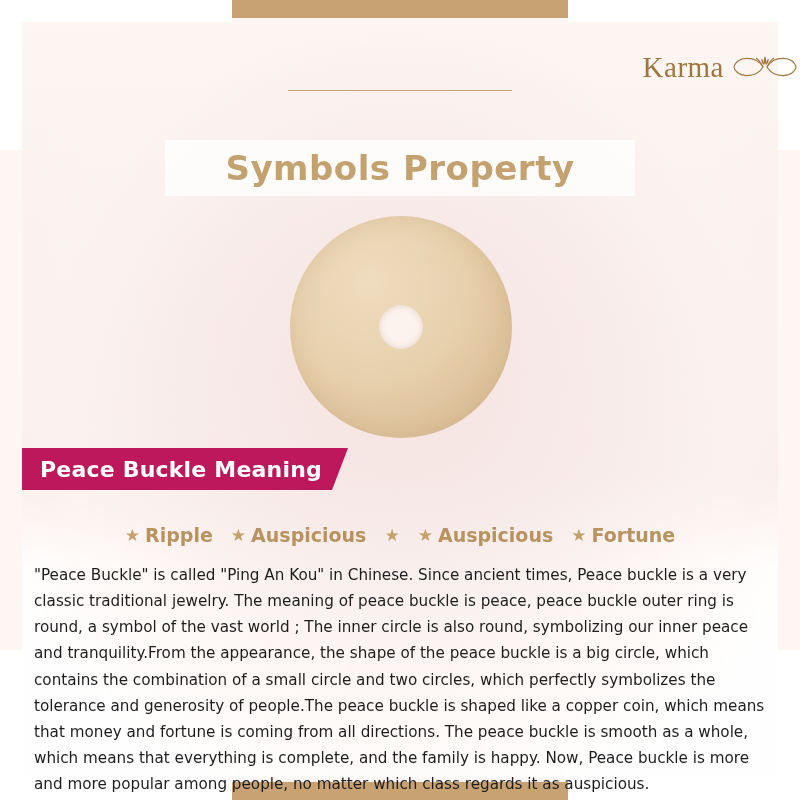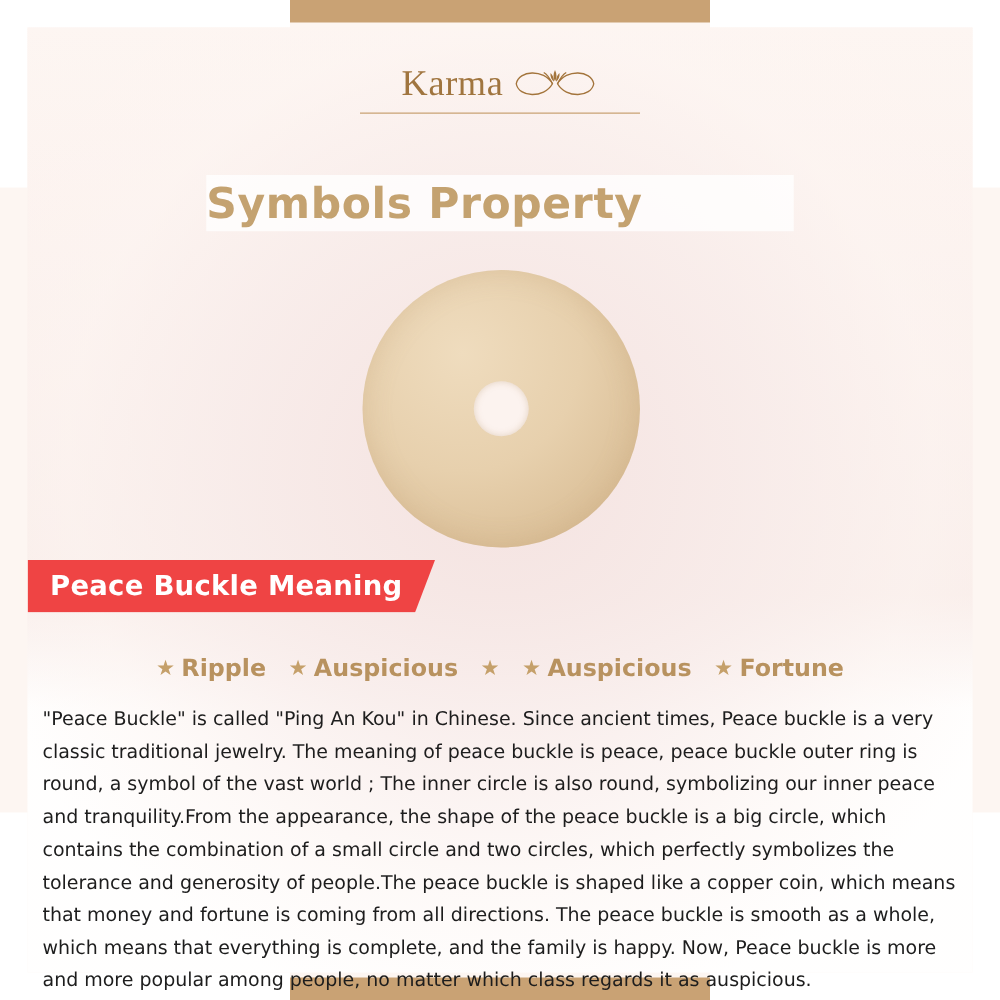--- a/index.html
+++ b/index.html
@@ -61,21 +61,21 @@
       radial-gradient(circle at 50% 46%, rgba(244,226,224,0.95) 0%, rgba(248,236,234,0.85) 38%, rgba(253,246,243,0.6) 62%, rgba(255,252,250,0.2) 80%),
       linear-gradient(180deg, #fdf4f0 0%, #faeeea 35%, #f7e9e5 60%, #ffffff 72%, #ffffff 100%);
   }
 
   
   .brand {
     position: absolute;
     left: 0;
     right: 0;
     top: 50px;
-    text-align: center;
+    text-align: right;
     color: #a3743b;
   }
   .brand-row {
     display: inline-flex;
     align-items: center;
     justify-content: center;
     gap: 6px;
   }
   .brand-text {
     font-family: "Liberation Serif", serif;
@@ -95,24 +95,25 @@
     background: #c9a274;
     margin: 6px auto 0 auto;
   }
 
   
   .title-band {
     position: absolute;
     left: 165px;
     top: 140px;
     width: 470px;
-    height: 45px;
+    height: 56px;
     background: rgba(255,255,255,0.78);
     display: flex;
     align-items: center;
+    justify-content: center;
   }
   .title-band h1 {
     margin: 0;
     font-size: 34px;
     font-weight: 700;
     color: #c4a270;
     letter-spacing: 0.5px;
     font-family: "DejaVu Sans", sans-serif;
   }
 
@@ -144,21 +145,21 @@
     background: #fcf3ef;
     box-shadow: inset 0 0 6px rgba(180,146,100,0.35);
   }
 
   
   .ribbon {
     position: absolute;
     left: 22px;
     top: 448px;
     height: 42px;
-    background: #ef4444;
+    background: #be185d;
     display: flex;
     align-items: center;
     padding: 0 26px 0 18px;
     clip-path: polygon(0 0, 100% 0, calc(100% - 16px) 100%, 0 100%);
   }
   .ribbon span {
     color: #ffffff;
     font-size: 22px;
     font-weight: 700;
     font-family: "DejaVu Sans", sans-serif;

